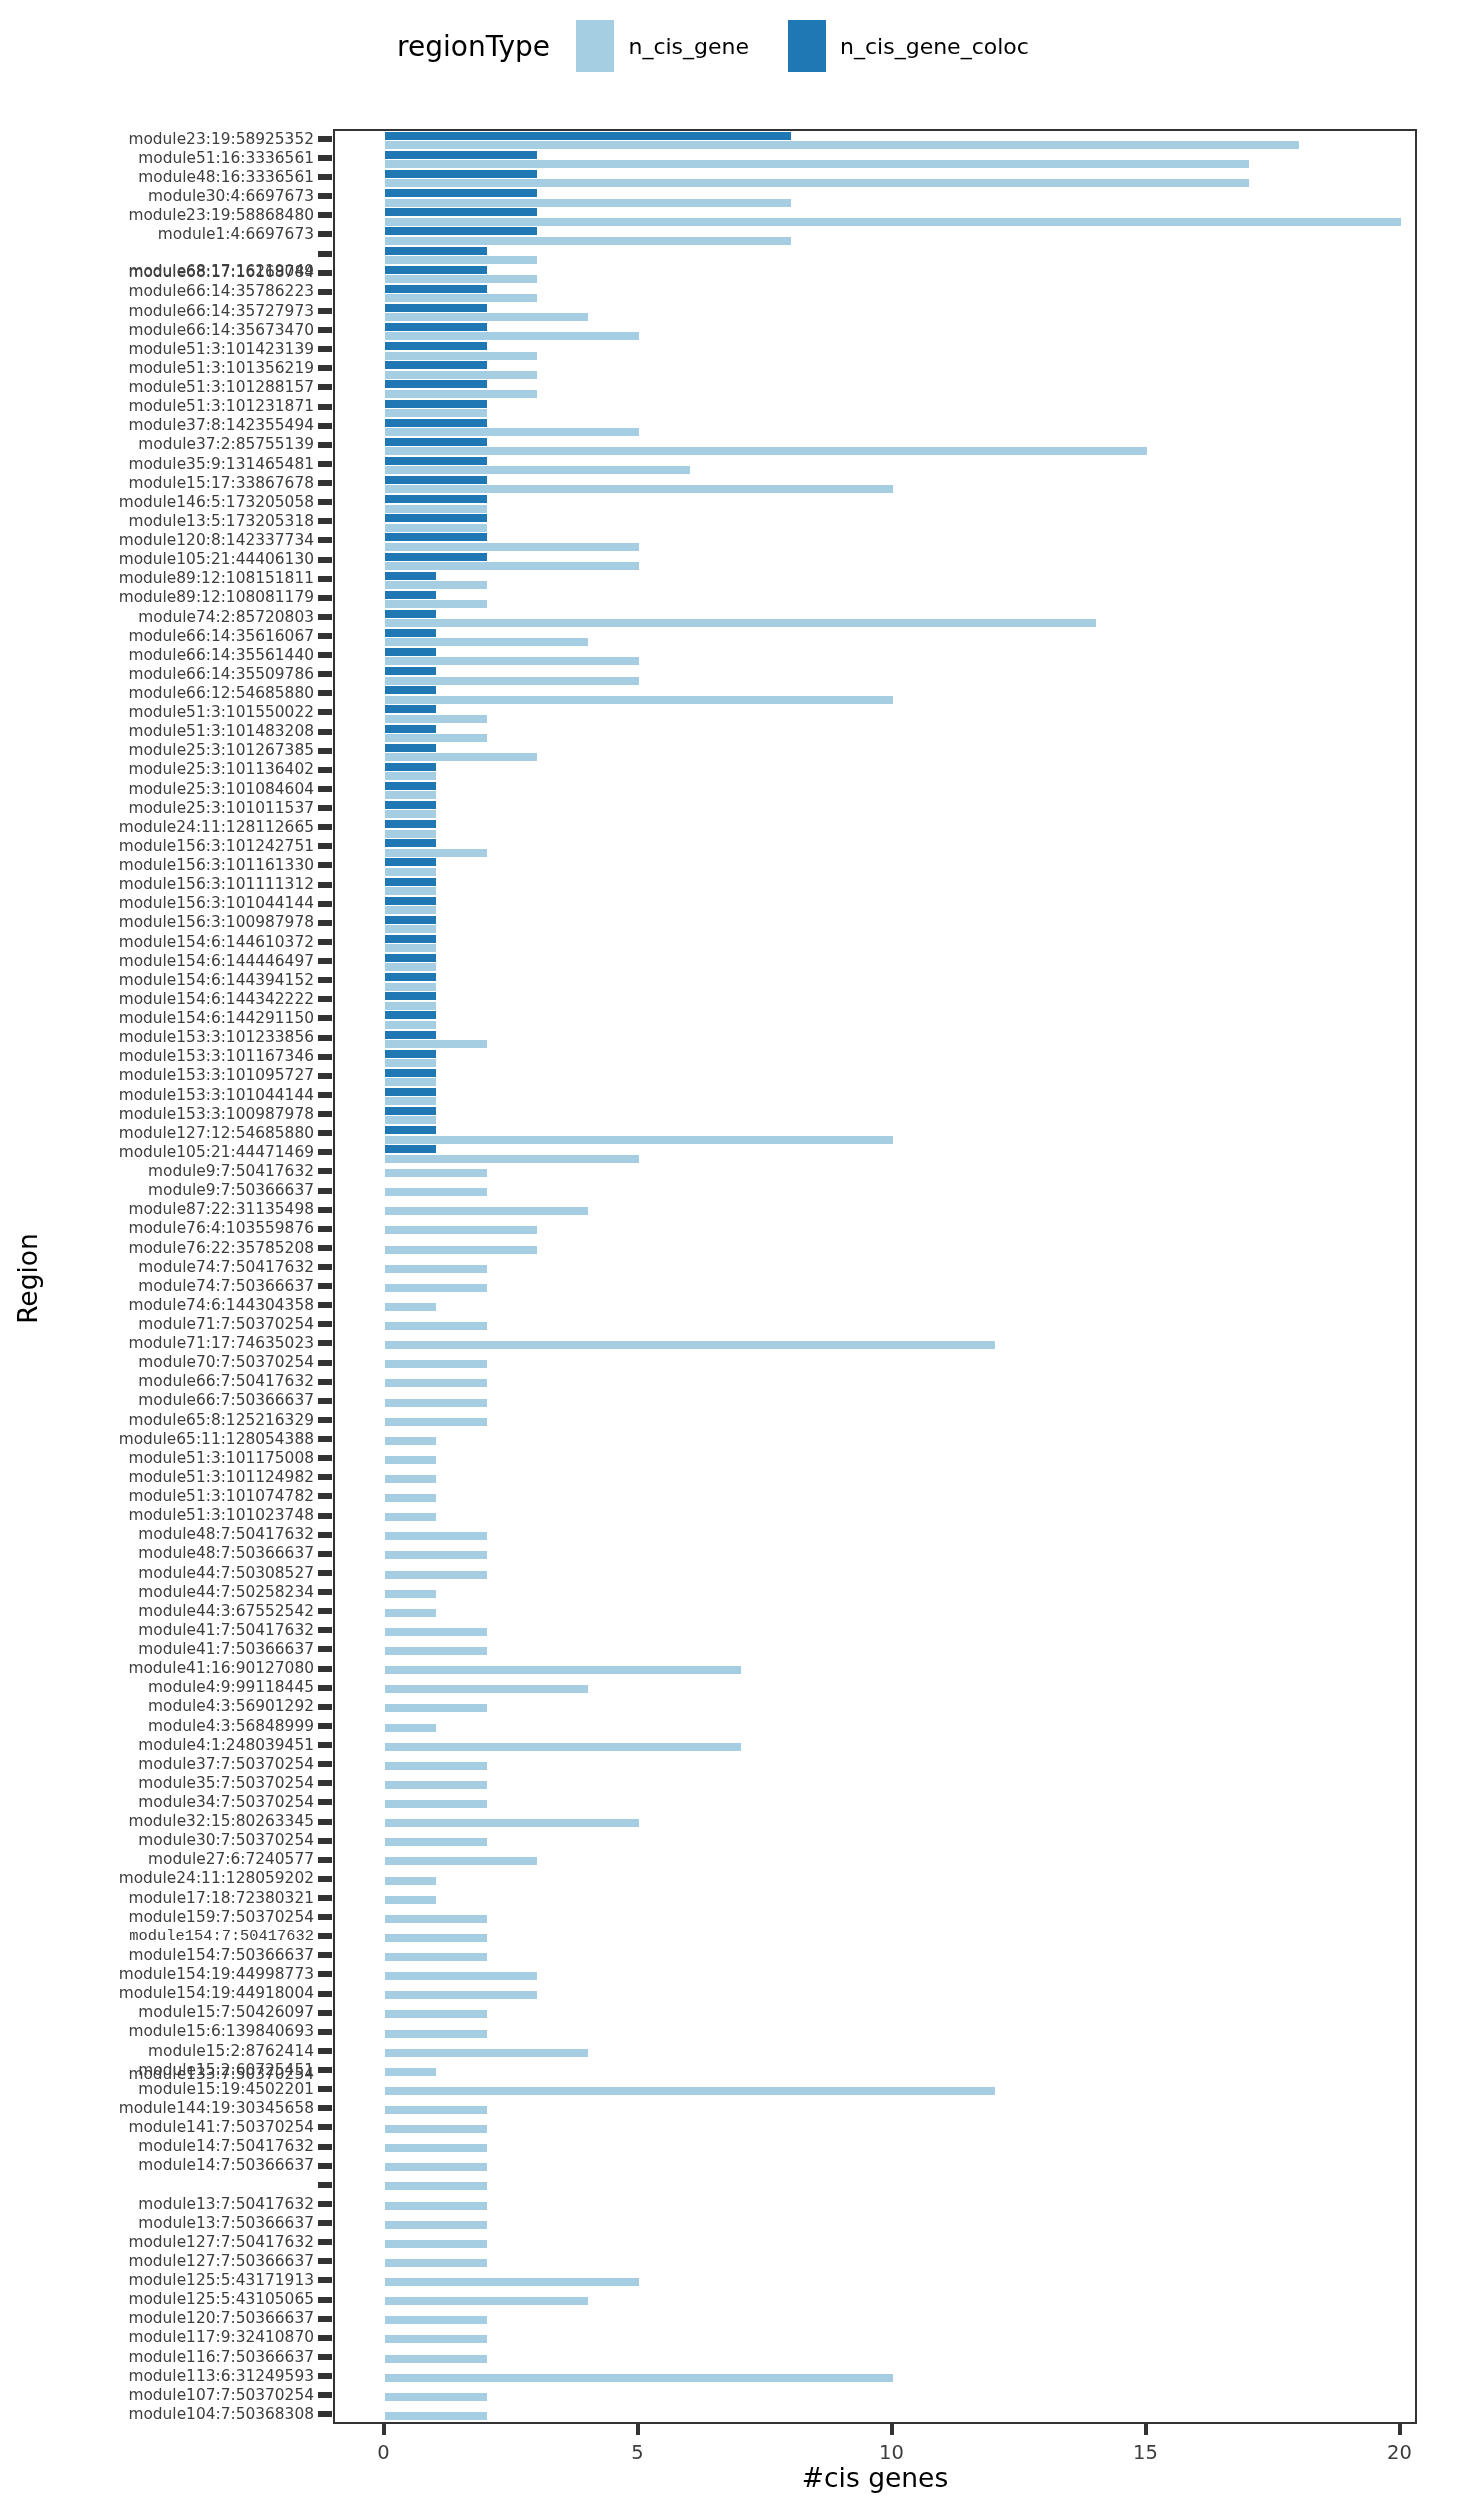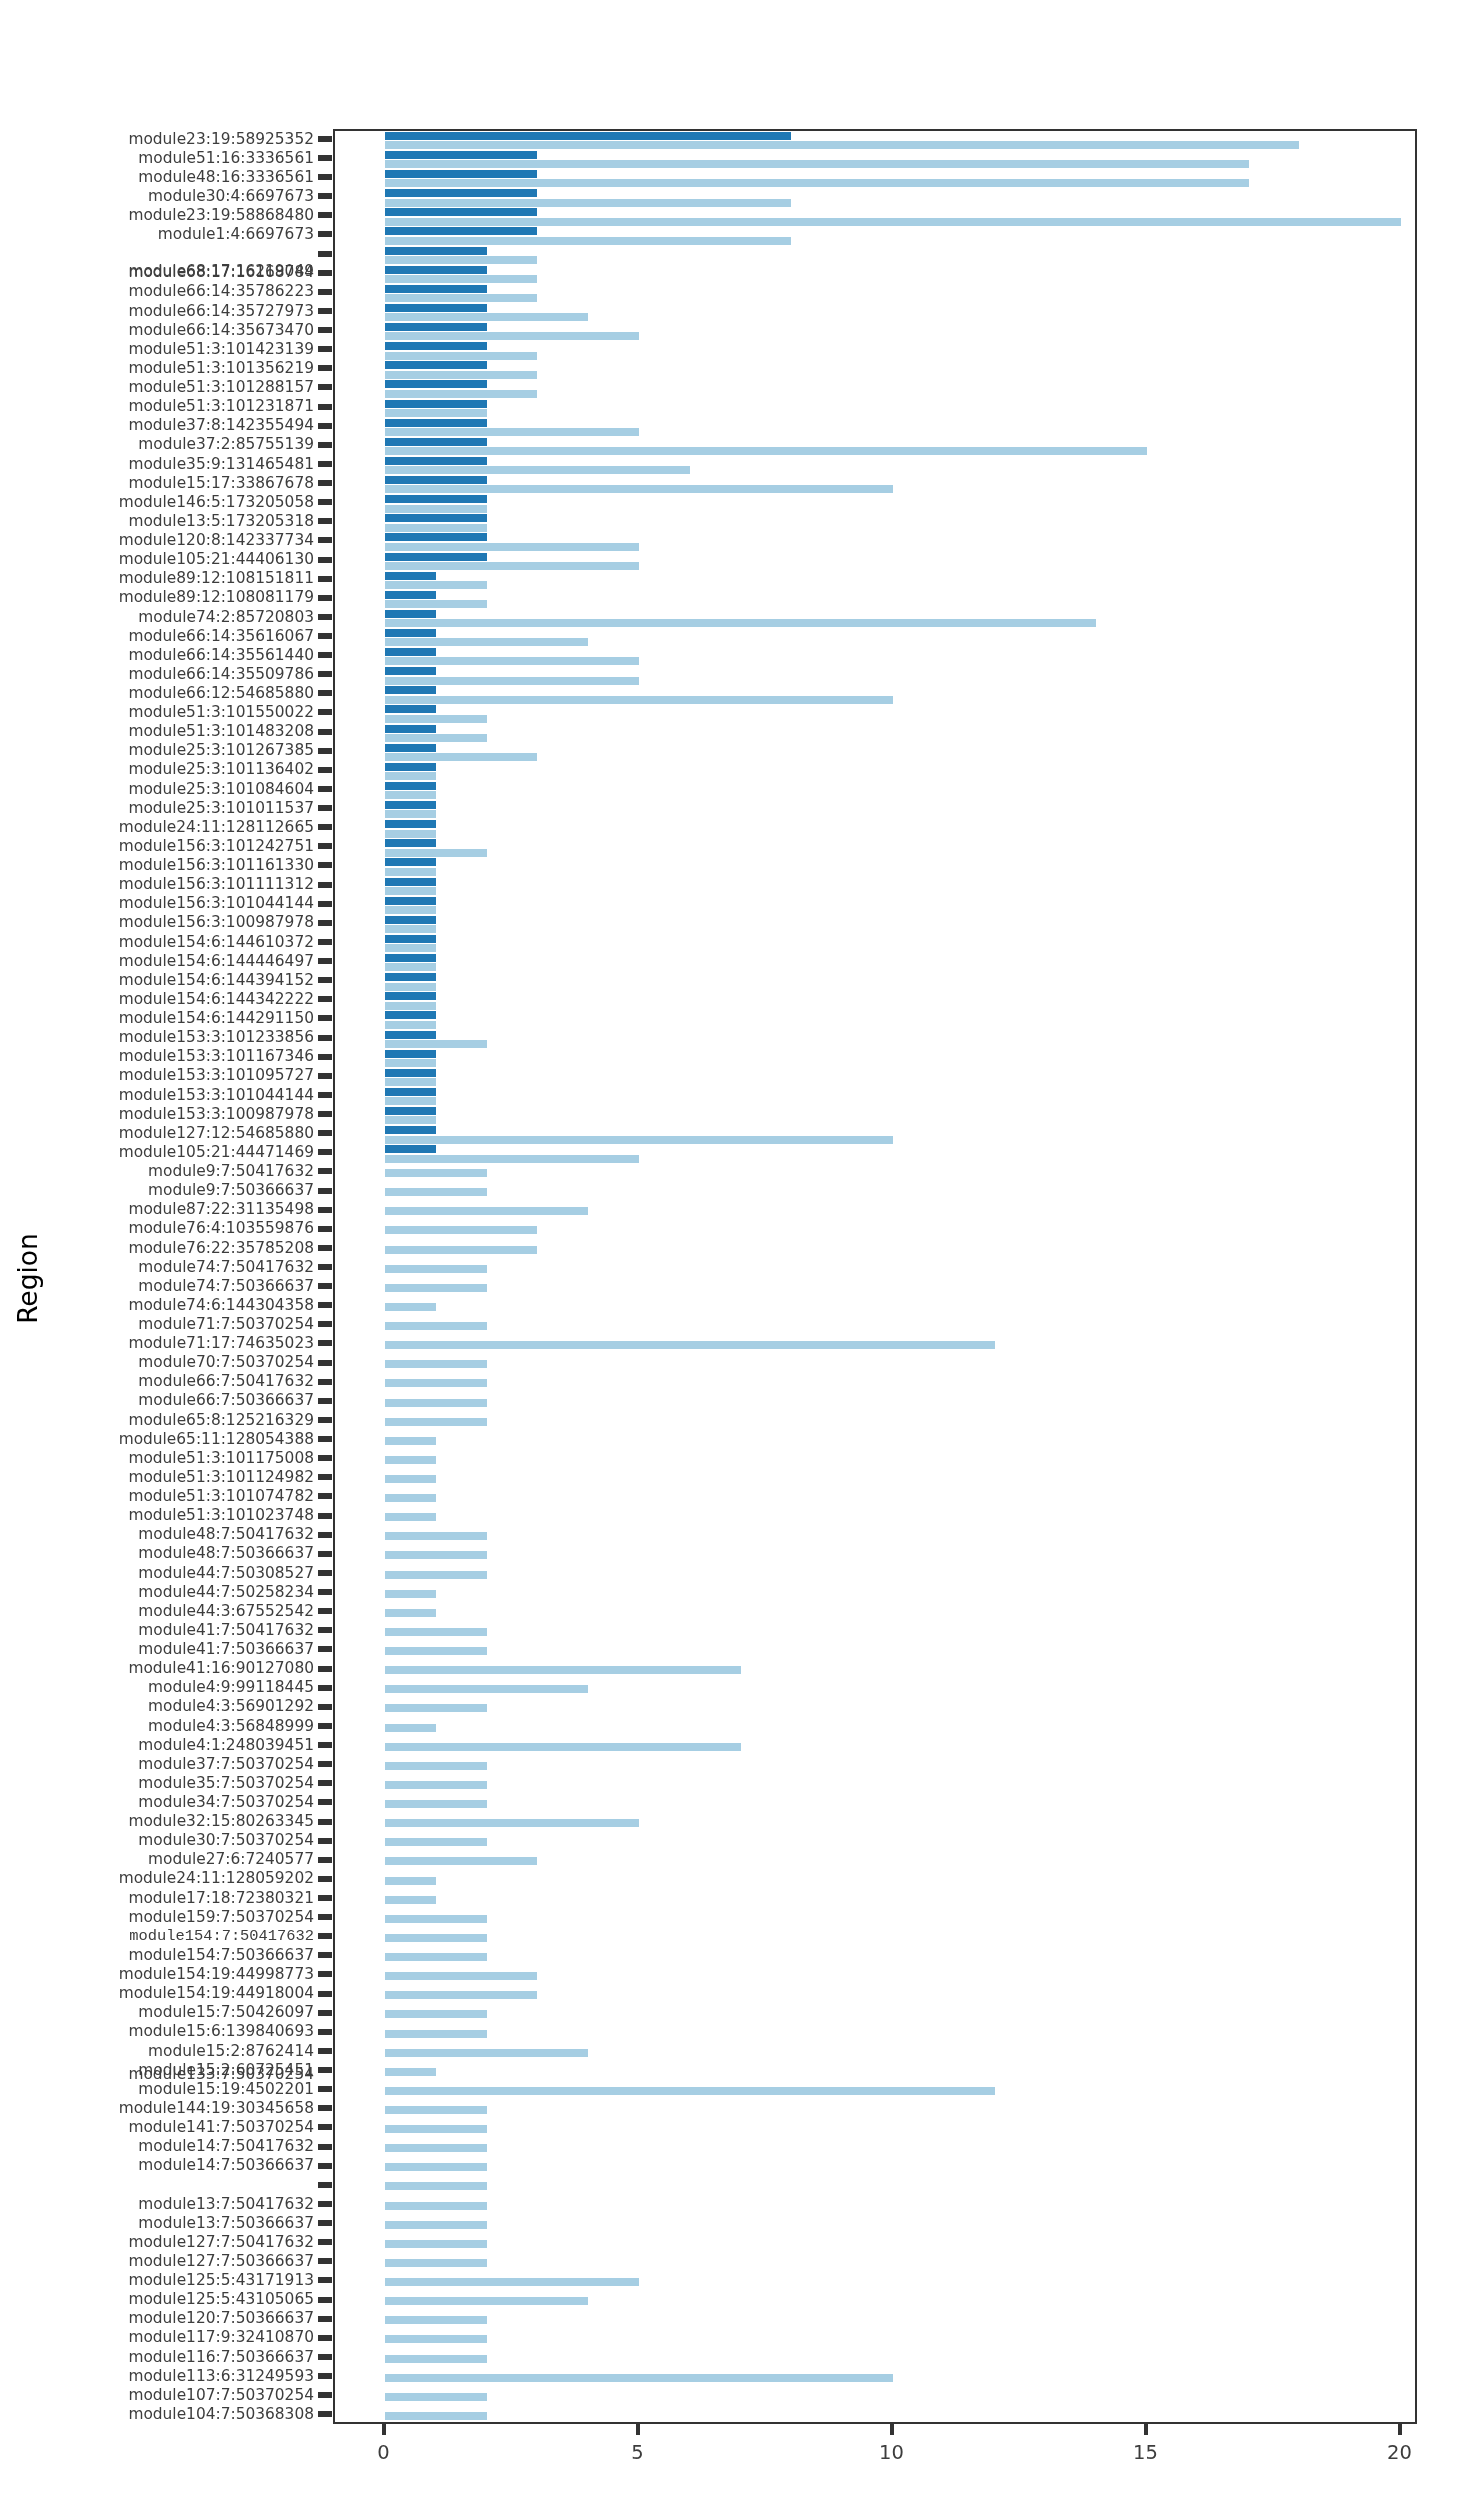--- a/index.html
+++ b/index.html
@@ -28,20 +28,31 @@
                 text-align:center;font-size:26.5px;color:#000;}
   .y-axis-title{position:absolute;left:-43px;top:1263px;width:140px;text-align:center;
                 font-size:26.5px;color:#000;transform:rotate(-90deg);
                 transform-origin:center center;}
 </style>
 </head>
 <body>
 
 <div class="page">
 
+  <div class="legend">
+    <div class="legend-title">regionType</div>
+    <div class="legend-item">
+      <div class="legend-swatch" style="background: rgb(166, 206, 227);"></div>
+      <div class="legend-label">n_cis_gene</div>
+    </div>
+    <div class="legend-item">
+      <div class="legend-swatch" style="background: rgb(31, 120, 180);"></div>
+      <div class="legend-label">n_cis_gene_coloc</div>
+    </div>
+  </div>
 
   <div class="y-axis-title">Region</div>
 
   <div class="y-labels">
       <div class="y-label" style="top: 0.5px; height: 18px; line-height: 18px;">module23:19:58925352</div>
       <div class="y-label" style="top: 19.6px; height: 18px; line-height: 18px;">module51:16:3336561</div>
       <div class="y-label" style="top: 39px; height: 18px; line-height: 18px;">module48:16:3336561</div>
       <div class="y-label" style="top: 58px; height: 18px; line-height: 18px;">module30:4:6697673</div>
       <div class="y-label" style="top: 77px; height: 18px; line-height: 18px;">module23:19:58868480</div>
       <div class="y-label" style="top: 96px; height: 18px; line-height: 18px;">module1:4:6697673</div>
@@ -344,20 +355,21 @@
       <div class="x-tick-mark" style="left: 303px;"></div>
       <div class="x-tick-label" style="left: 273px;">5</div>
       <div class="x-tick-mark" style="left: 557px;"></div>
       <div class="x-tick-label" style="left: 527px;">10</div>
       <div class="x-tick-mark" style="left: 811px;"></div>
       <div class="x-tick-label" style="left: 781px;">15</div>
       <div class="x-tick-mark" style="left: 1065px;"></div>
       <div class="x-tick-label" style="left: 1035px;">20</div>
     </div>
 
+  <div class="x-axis-title">#cis genes</div>
 
 <div class="y-tick" style="top: 136px;"></div>
     <div class="y-tick" style="top: 155px;"></div>
     <div class="y-tick" style="top: 174px;"></div>
     <div class="y-tick" style="top: 193px;"></div>
     <div class="y-tick" style="top: 212px;"></div>
     <div class="y-tick" style="top: 231px;"></div>
     <div class="y-tick" style="top: 251px;"></div>
     <div class="y-tick" style="top: 270px;"></div>
     <div class="y-tick" style="top: 289px;"></div>

